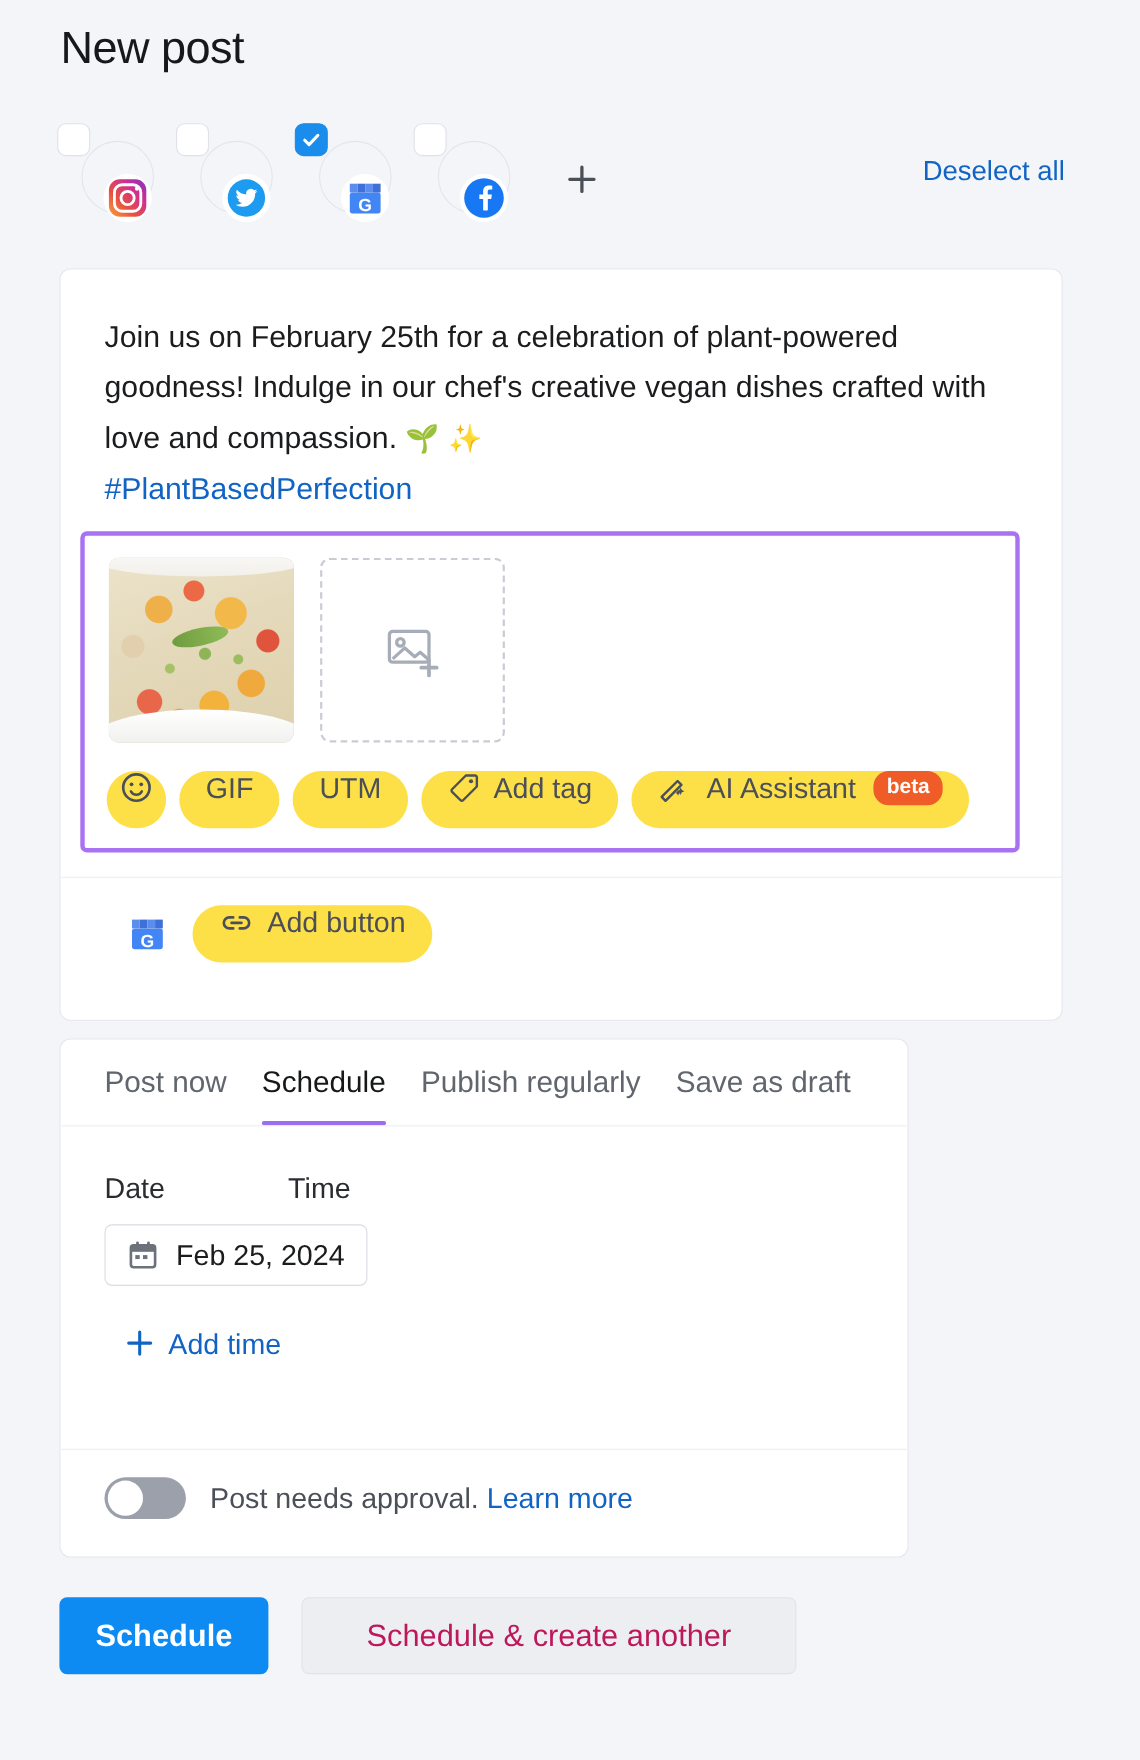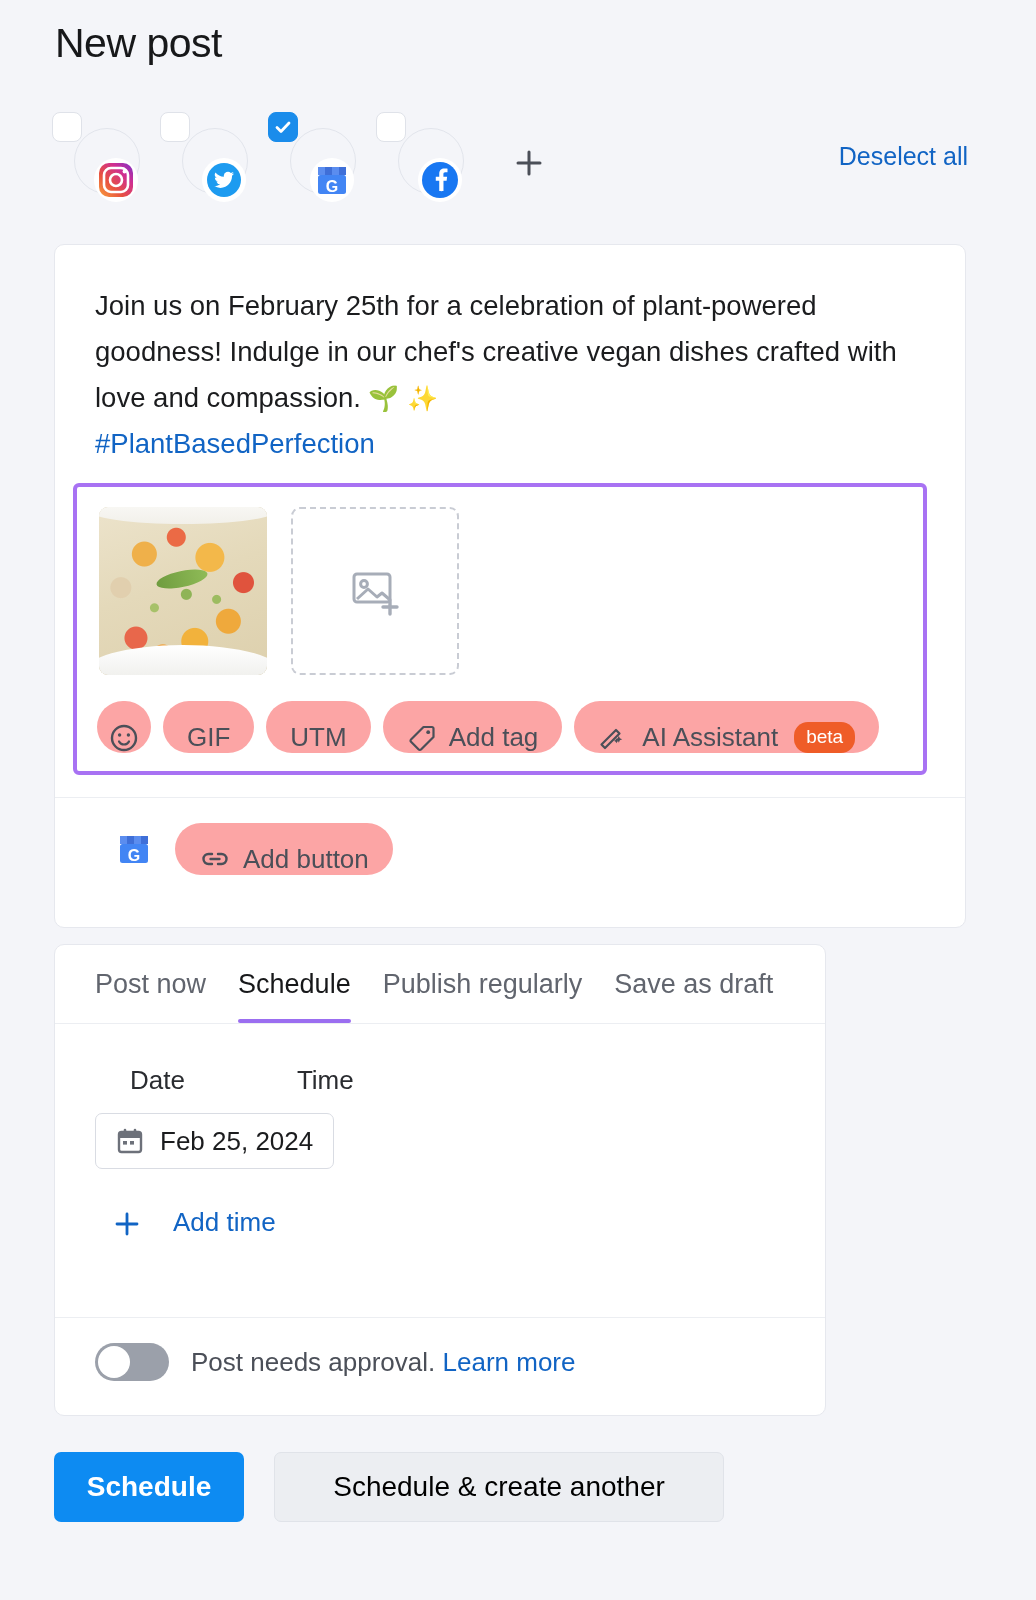--- a/index.html
+++ b/index.html
@@ -109,28 +109,28 @@
     border-radius: 50%; transform: rotate(-12deg);
   }
   .add-media {
     width: 168px; height: 168px; margin-left: 24px;
     border: 2px dashed #c9ccd4; border-radius: 9px;
     display: flex; align-items: center; justify-content: center; color: #9aa0ab;
   }
 
   .tool-row { position: absolute; left: 20px; top: 214px; display: flex; align-items: center; }
   .pill {
-    height: 52px; border-radius: 26px; background: #fca5a5;
-    display: flex; align-items: flex-end; gap: 12px;
+    height: 52px; border-radius: 26px; background: #fde047;
+    display: flex; align-items: flex-start; gap: 12px;
     padding: 0 24px; margin-right: 12px;
     font-size: 26px; color: #4b4f58; white-space: nowrap;
   }
   .pill.icon-only { width: 54px; padding: 0; justify-content: center; }
   .beta {
-    background: #ef5c28; color: #fff; font-size: 19px; font-weight: normal;
+    background: #ef5c28; color: #fff; font-size: 19px; font-weight: bold;
     border-radius: 14px; padding: 4px 12px 5px; margin-left: 4px;
   }
 
   
   .divider { position: absolute; left: 0; top: 552px; width: 100%; height: 1px; background: #eceef2; }
   .btn-row { position: absolute; left: 60px; top: 578px; display: flex; align-items: center; gap: 22px; }
   .gmb-mini { width: 38px; height: 38px; }
 
   
   .sched {
@@ -143,35 +143,35 @@
     height: 78px; display: flex; align-items: center; white-space: nowrap;
   }
   .tab.active { color: #17181a; }
   .tab.active::after {
     content: ""; position: absolute; left: 0; right: 0; bottom: 0;
     height: 4px; background: #9b6ef0; border-radius: 2px;
   }
   .tabs-rule { position: absolute; left: 0; top: 78px; width: 100%; height: 1px; background: #eceef2; }
 
   .field-labels { position: absolute; left: 40px; top: 120px; display: flex; }
-  .flabel { font-size: 26px; color: #2a2c30; margin-left: 35px; }
+  .flabel { font-size: 26px; color: #2a2c30; }
   .flabel.time { margin-left: 112px; }
 
   .inputs { position: absolute; left: 40px; top: 168px; display: flex; align-items: center; gap: 20px; }
   .input-box {
     height: 56px; border: 1px solid #d9dce3; border-radius: 7px; background: #fff;
     display: flex; align-items: center; gap: 16px; padding: 0 20px;
     font-size: 26px; color: #1b1c1e;
   }
   .time-box { gap: 14px; }
   .colon { color: #6d717a; }
 
   .add-time {
     position: absolute; left: 58px; top: 262px;
-    display: flex; align-items: flex-end; gap: 32px;
+    display: flex; align-items: flex-start; gap: 12px;
     font-size: 26px; color: #1164c4;
   }
 
   .sched-rule { position: absolute; left: 0; top: 372px; width: 100%; height: 1px; background: #eceef2; }
   .approval { position: absolute; left: 40px; top: 398px; display: flex; align-items: center; gap: 22px; }
   .toggle {
     width: 74px; height: 38px; border-radius: 19px; background: #9ba0aa;
     position: relative; flex: none;
   }
   .toggle .knob {
@@ -181,21 +181,21 @@
   .approval-text { font-size: 26px; color: #4b4f58; }
   .approval-text a { color: #1164c4; text-decoration: none; }
 
   
   .actions { position: absolute; left: 54px; top: 1452px; display: flex; gap: 30px; }
   .btn {
     height: 70px; border-radius: 7px; display: flex; align-items: center; justify-content: center;
     font-size: 28px; padding: 0 28px; white-space: nowrap;
   }
   .btn-primary { background: #0d8bf2; color: #fff; font-weight: bold; min-width: 190px; }
-  .btn-secondary { background: #eceef2; color: #000000; border: 1px solid #e0e3e9; min-width: 450px; }
+  .btn-secondary { background: #eceef2; color: #be185d; border: 1px solid #e0e3e9; min-width: 450px; }
 </style>
 </head>
 <body>
 
 <div class="page">
 
   <div class="page-title">New post</div>
 
   <div class="accounts">
 

